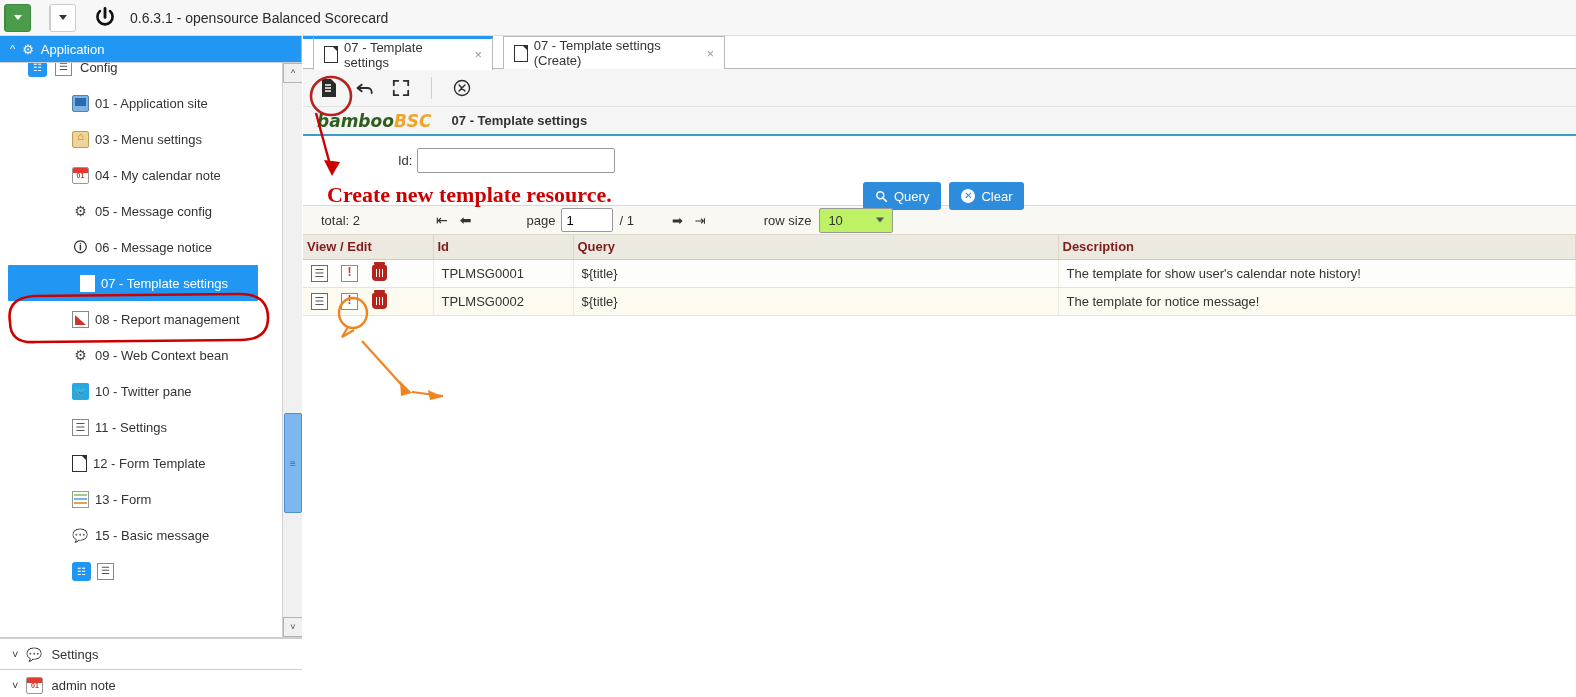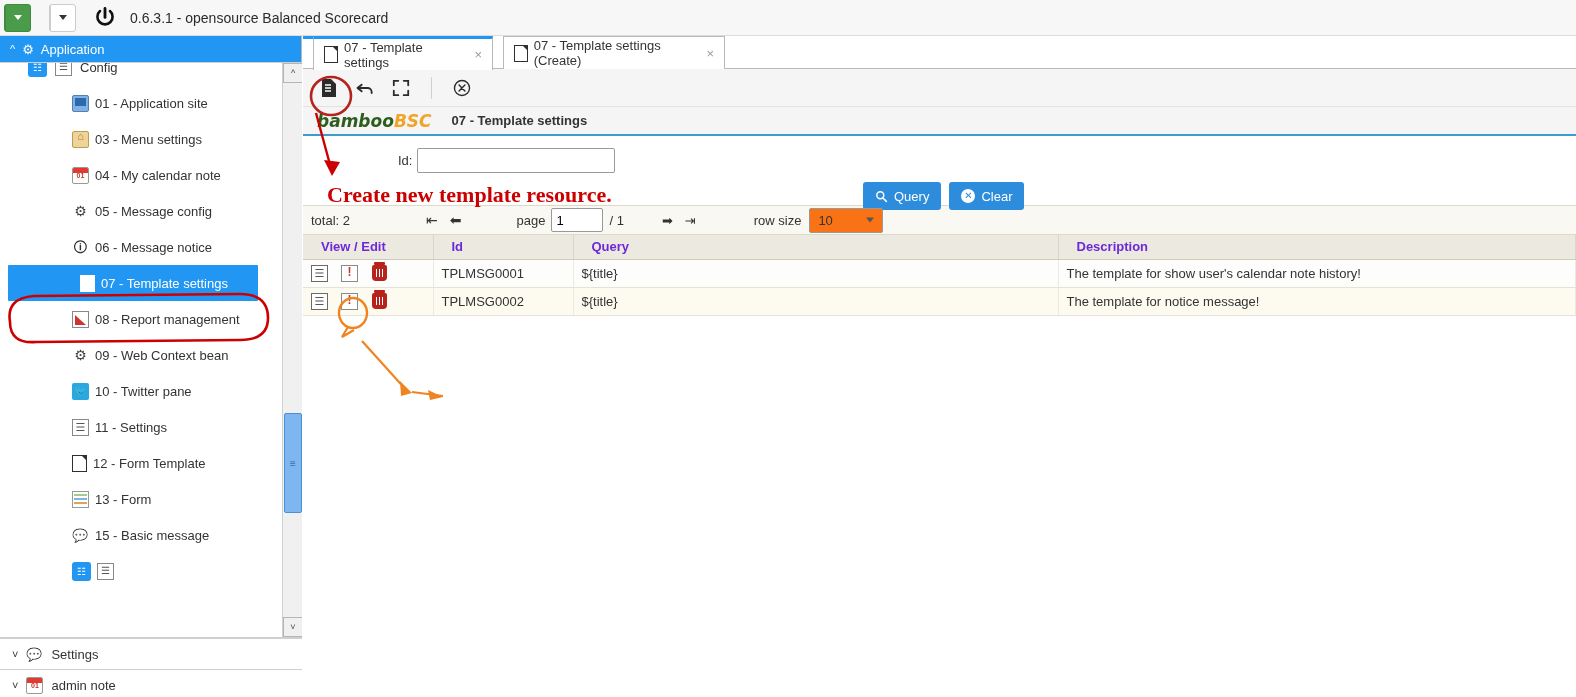--- a/index.html
+++ b/index.html
@@ -211,45 +211,45 @@
     width: 14px; height: 14px; border-radius: 50%; background: #fff; color: #2d8cdc;
     display: flex; align-items: center; justify-content: center; font-size: 10px; line-height: 1;
   }
 
   
   .pager {
     height: 30px; background: #faf8f2;
     border-top: 1px solid #dfd9c8; border-bottom: 1px solid #dfd9c8;
     display: flex; align-items: center; font-size: 13px; color: #333;
   }
-  .pg-total { margin-left: 8px; }
+  .pg-total { margin-left: 18px; }
   .pg-nav { margin-left: 76px; display: flex; gap: 12px; }
   .pg-nav span { cursor: pointer; font-size: 14px; color:#333; }
   .pg-page { margin-left: 55px; display: flex; align-items: center; gap: 6px; }
   .pg-page input {
     width: 52px; height: 24px; border: 1px solid #999; border-radius: 2px;
     padding: 0 4px; font-size: 13px; font-family: "Liberation Sans", sans-serif; outline: none; background:#fff;
   }
   .pg-nav2 { margin-left: 38px; display: flex; gap: 12px; }
   .pg-rows { margin-left: 58px; display: flex; align-items: center; gap: 8px; }
   .selwrap {
     position: relative; width: 74px; height: 25px; border: 1px solid #999; border-radius: 2px;
-    background: #f97316; display: flex; align-items: center; padding-left: 8px; font-size: 13px; cursor: pointer;
+    background: #bef264; display: flex; align-items: center; padding-left: 8px; font-size: 13px; cursor: pointer;
   }
   .selwrap .arr {
     position: absolute; right: 8px; top: 50%; transform: translateY(-50%);
     width: 0; height: 0; border-left: 4px solid transparent; border-right: 4px solid transparent;
     border-top: 5px solid #555;
   }
 
   
   table.grid { width: 100%; border-collapse: collapse; font-size: 13px; table-layout: fixed; }
   table.grid th {
-    background: #eceae0; text-align: left; font-weight: bold; color: #6d28d9;
-    height: 24px; padding: 0 18px; border-right: 1px solid #dad6c8;
+    background: #eceae0; text-align: left; font-weight: bold; color: #7f1d1d;
+    height: 24px; padding: 0 4px; border-right: 1px solid #dad6c8;
     border-bottom: 1px solid #cfcabb;
   }
   table.grid td {
     height: 28px; padding: 0 8px; border-right: 1px solid #ece9df;
     border-bottom: 1px solid #e6e2d6; color: #333;
   }
   tr.r0 td { background: #fdfdfb; }
   tr.r1 td { background: #fdfbf0; }
   td.actions { padding: 0 6px; }
   .act { display: inline-flex; align-items: center; gap: 13px; }

